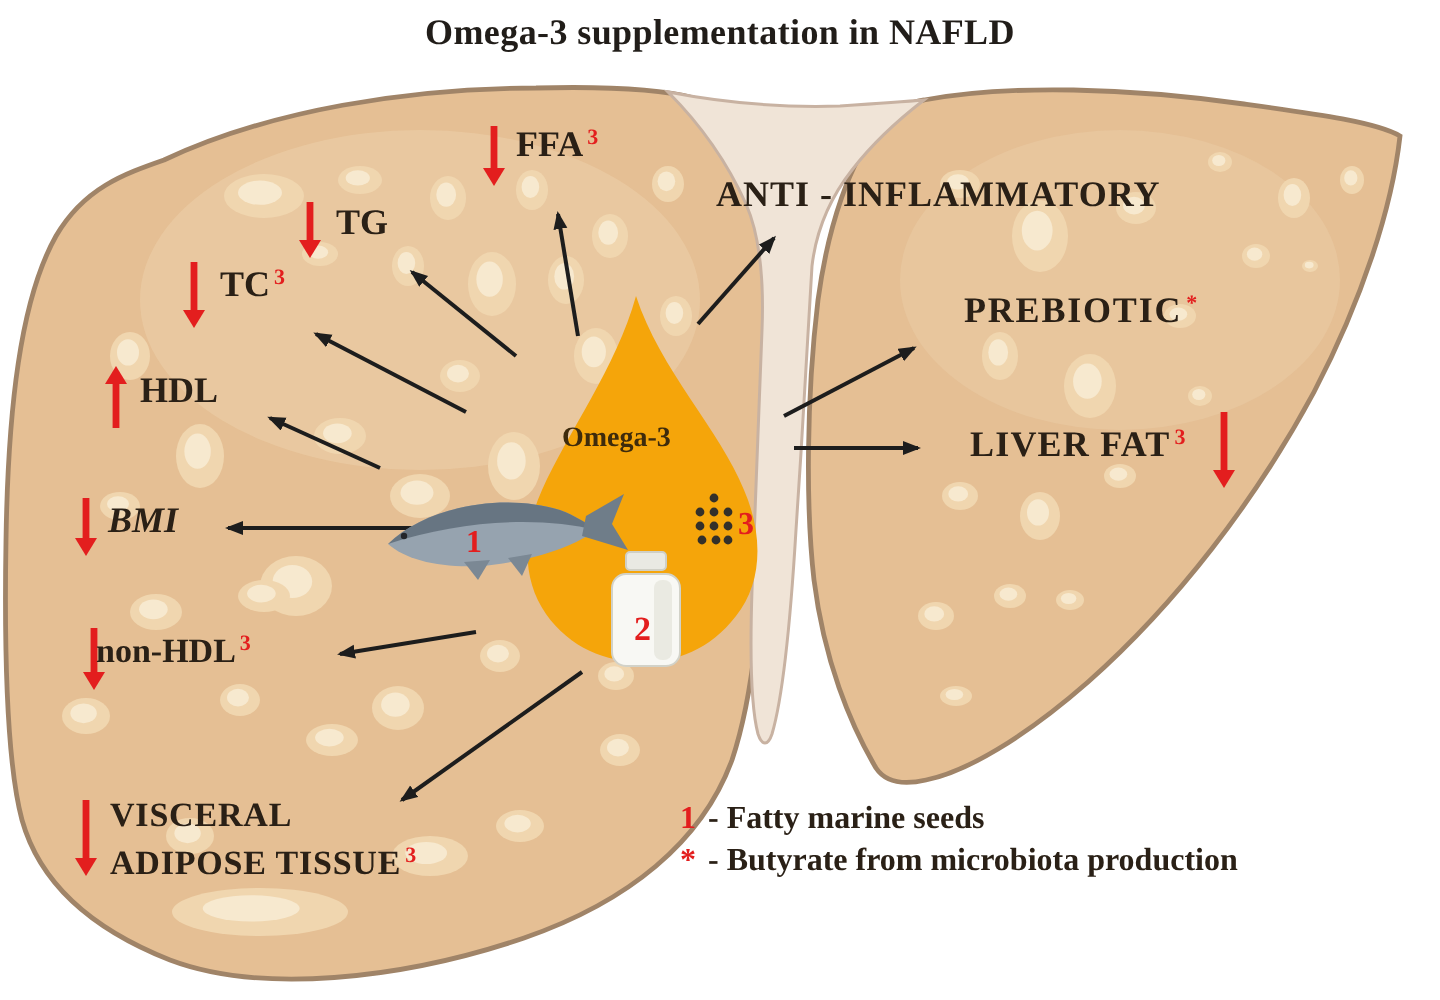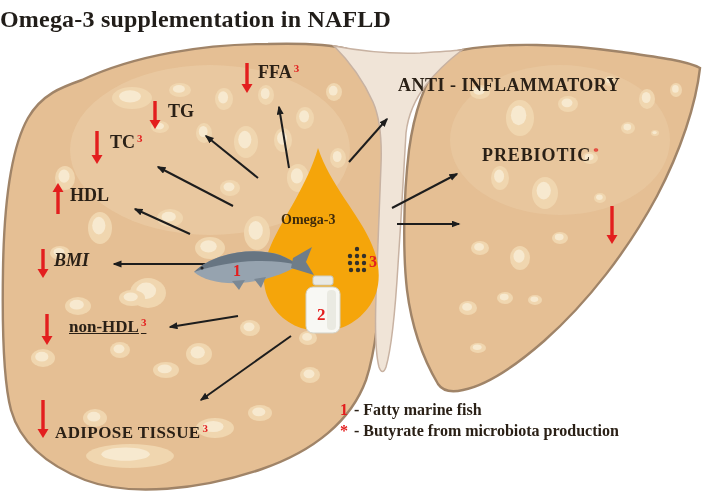--- a/index.html
+++ b/index.html
@@ -9,36 +9,36 @@
   }
   #art{position:absolute;left:0;top:0;}
   .lbl{
     position:absolute;font-weight:bold;color:#2a2016;white-space:nowrap;
     font-size:18px;line-height:1;
   }
   .lbl sup.r, .r-sup{
     color:#e31e1e;font-size:11px;font-weight:bold;vertical-align:6px;margin-left:2px;
   }
   #title{
-    position:absolute;left:0;top:6px;width:720px;text-align:left;
-    font-size:24px;font-weight:bold;color:#211d19;letter-spacing:.2px;
+    position:absolute;left:0;top:6px;width:720px;text-align:center;
+    font-size:18px;font-weight:bold;color:#211d19;letter-spacing:.2px;
   }
   #omega3-label{
     position:absolute;left:281px;top:212px;font-size:14px;font-weight:bold;color:#3e2b0c;
   }
   #lbl-visceral{top:398px;left:55px;font-size:17px;line-height:20px;letter-spacing:.4px;}
-  #lbl-anti{top:76px;left:358px;letter-spacing:.5px;margin-left:40px;}
+  #lbl-anti{top:88px;left:358px;letter-spacing:.5px;}
   #lbl-prebiotic{top:146px;left:482px;letter-spacing:.9px;}
   #lbl-liverfat{top:213px;left:485px;letter-spacing:.6px;}
   #lbl-ffa{top:63px;left:258px;}
   #lbl-tg{top:102px;left:168px;text-align:center;}
   #lbl-tc{top:133px;left:110px;}
   #lbl-hdl{top:186px;left:70px;}
   #lbl-bmi{top:251px;left:54px;font-style:italic;}
-  #lbl-nonhdl{top:317px;left:69px;font-size:17px;text-decoration:underline;}
+  #lbl-nonhdl{top:317px;left:48px;font-size:17px;}
   #legend{
     position:absolute;left:340px;top:399px;font-size:16px;font-weight:bold;
     color:#2a2016;line-height:21px;
   }
   .legend-row .lm{color:#e31e1e;display:inline-block;min-width:11px;}
   .legend-row .sep{padding:0 4px 0 3px;}
 </style>
 </head>
 <body>
 
@@ -277,24 +277,25 @@
 
   <div id="omega3-label">Omega-3</div>
 
   <div class="lbl" id="lbl-ffa"><span>FFA</span><sup class="r">3</sup></div>
   <div class="lbl" id="lbl-tg"><span>TG</span></div>
   <div class="lbl" id="lbl-tc"><span>TC</span><sup class="r">3</sup></div>
   <div class="lbl" id="lbl-hdl"><span>HDL</span></div>
   <div class="lbl" id="lbl-bmi"><span>BMI</span></div>
   <div class="lbl" id="lbl-nonhdl"><span>non-HDL</span><sup class="r">3</sup></div>
   <div class="lbl" id="lbl-visceral">
-    <br>
+    <span>VISCERAL</span><br>
     <span>ADIPOSE TISSUE</span><sup class="r">3</sup>
   </div>
   <div class="lbl" id="lbl-anti"><span>ANTI - INFLAMMATORY</span></div>
   <div class="lbl" id="lbl-prebiotic"><span>PREBIOTIC</span><sup class="r">*</sup></div>
+  <div class="lbl" id="lbl-liverfat"><span>LIVER FAT</span><sup class="r">3</sup></div>
 
   <div id="legend">
-    <div class="legend-row"><span class="lm">1</span><span class="sep">-</span><span>Fatty marine fish</span></div>
+    <div class="legend-row"><span class="lm">1</span><span class="sep">-</span><span>Fatty marine seeds</span></div>
     <div class="legend-row"><span class="lm">*</span><span class="sep">-</span><span>Butyrate from microbiota production</span></div>
   </div>
 
 </div>
 
 </body></html>

